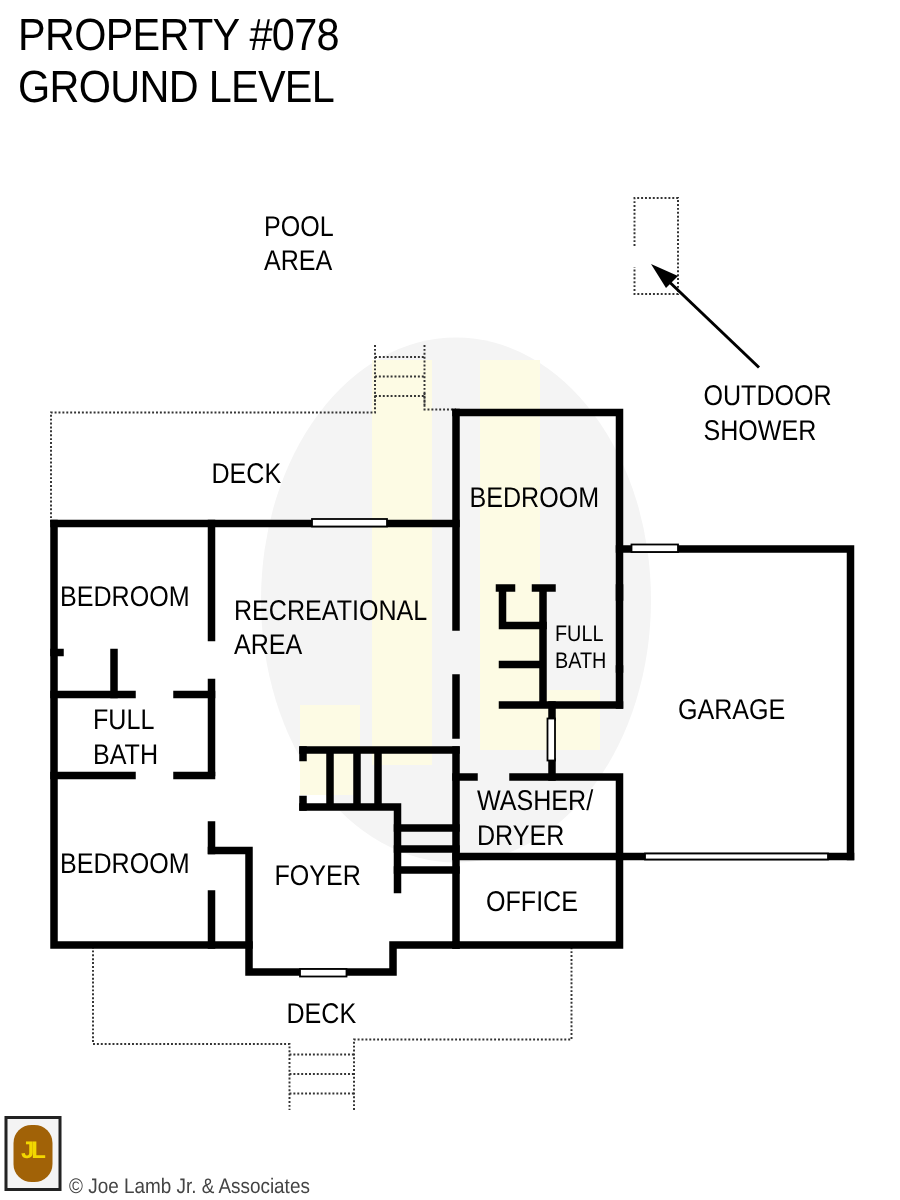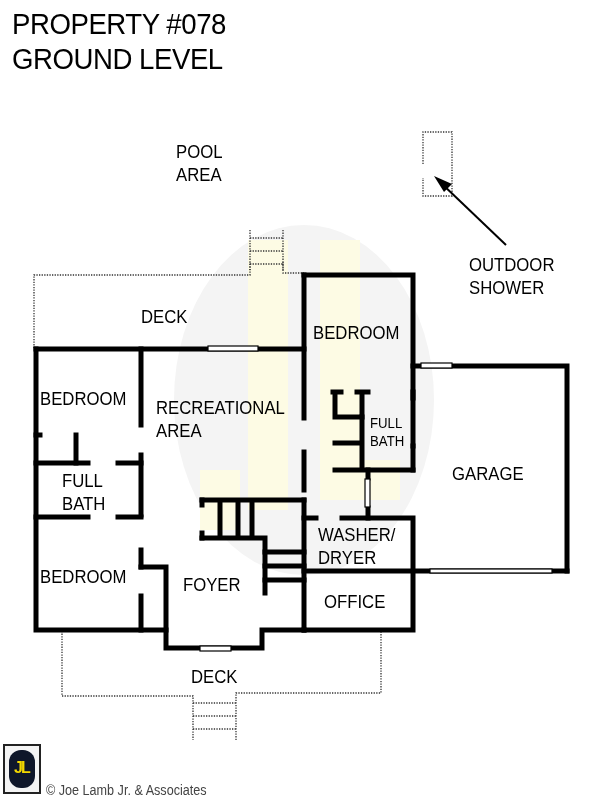--- a/index.html
+++ b/index.html
@@ -10,21 +10,21 @@
   #title-1 { top: 8px; }
   #title-2 { top: 43px; }
   svg.plan { position: absolute; left: 0; top: 0; width: 600px; height: 800px; }
   .lbl { position: absolute; font-size: 19px; line-height: 23px; color: #000;
          transform: scaleX(0.88); transform-origin: left top; white-space: nowrap; }
   .lbl.small { font-size: 15px; line-height: 18px; }
   .footer { position: absolute; left: 0; top: 744px; height: 56px; width: 300px; }
   .logo { position: absolute; left: 3px; top: 0px; width: 38px; height: 50px;
           border: 2px solid #222; background: #f4f4f4; box-sizing: border-box; }
   .logo-inner { position: absolute; left: 4px; top: 4px; width: 26px; height: 38px;
-                background: #0f172a; border-radius: 12px; }
+                background: #a16207; border-radius: 12px; }
   .logo-text { position: absolute; left: 5px; top: 9px; font-size: 16px; font-weight: bold;
                color: #f2d700; letter-spacing: -2px; }
   .copyright { position: absolute; left: 46px; top: 38px; font-size: 14px; color: #444;
                transform: scaleX(0.9); transform-origin: left top; white-space: nowrap; }
 </style>
 </head>
 <body>
 
 <svg class="plan" viewBox="0 0 600 800" xmlns="http://www.w3.org/2000/svg">
 

